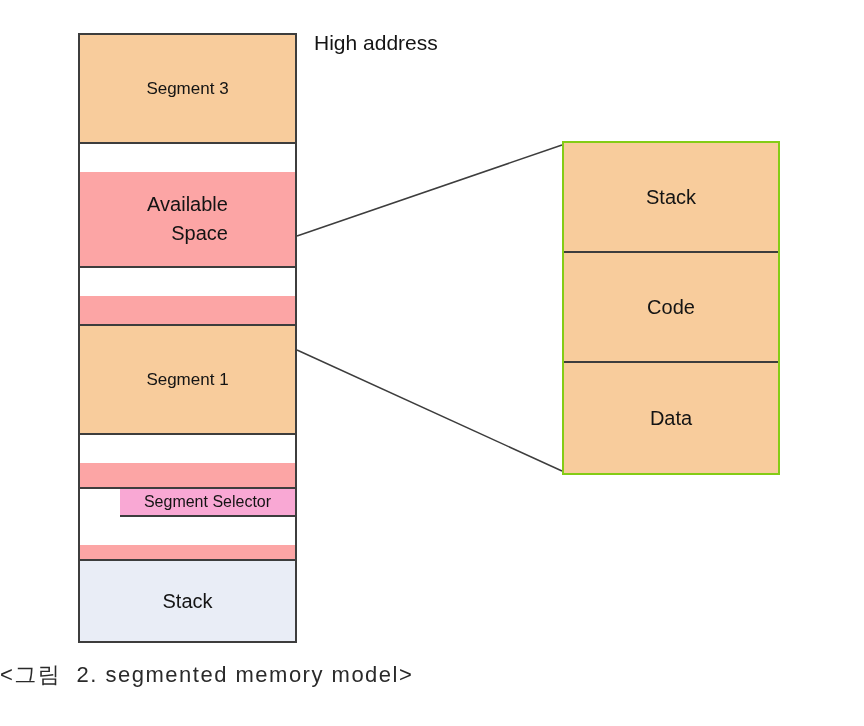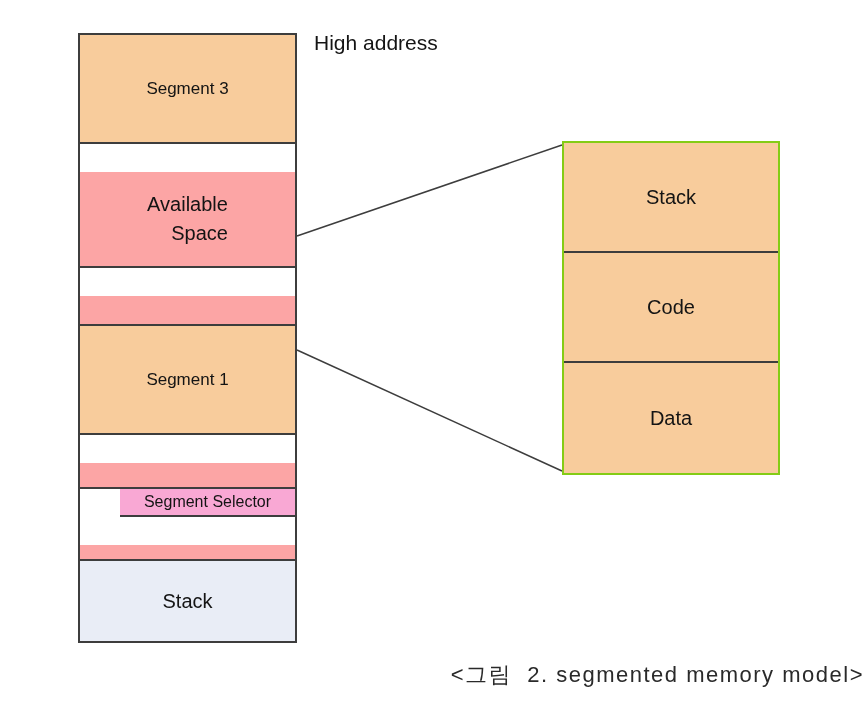--- a/index.html
+++ b/index.html
@@ -85,21 +85,21 @@
     font-size: 21px;
     white-space: nowrap;
   }
   .addr-high { left: 314px; top: 31px; }
   .addr-low  { left: 314px; top: 610px; }
   .caption {
     position: absolute;
     left: 0;
     top: 660px;
     width: 864px;
-    text-align: right;
+    text-align: left;
     font-size: 22px;
     letter-spacing: 1.5px;
     color: #2a2a2a;
     white-space: pre;
   }
 </style>
 </head>
 <body>
 
 <div class="canvas">

